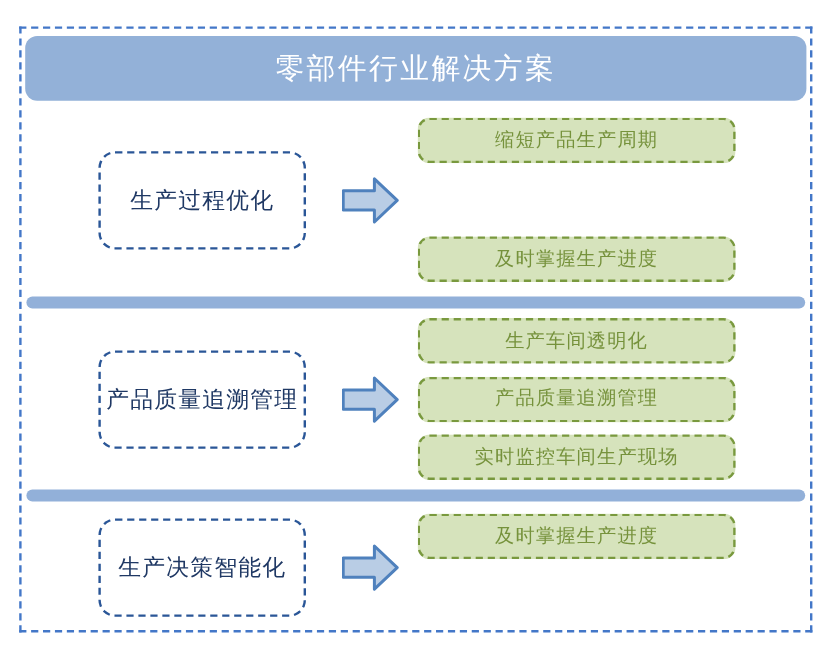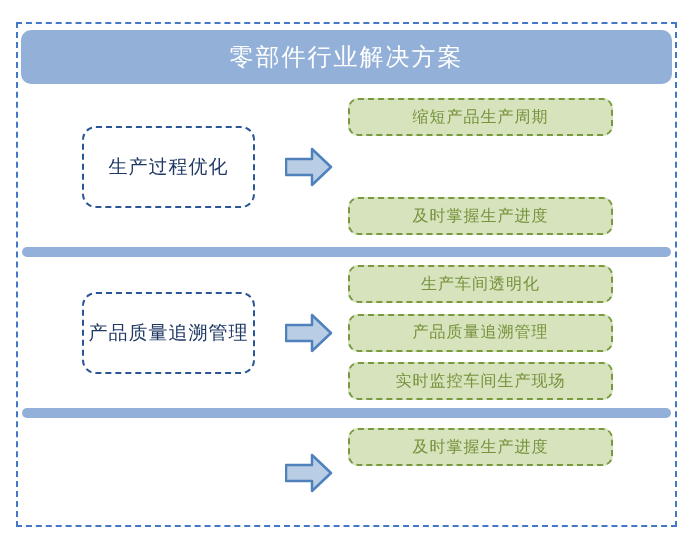--- a/index.html
+++ b/index.html
@@ -144,20 +144,23 @@
         </div>
         <div class="green-box">
           <span>实时监控车间生产现场</span>
         </div>
       </div>
     </div>
 
     <div class="bar bar2"></div>
 
     <div class="sec sec3">
+      <div class="left-box">
+        <span>生产决策智能化</span>
+      </div>
       <svg class="arrow-wrap" viewBox="0 0 48 40" xmlns="http://www.w3.org/2000/svg">
         <polygon points="1,12 27,12 27,2 46,20 27,38 27,28 1,28" fill="#B9CDE5" stroke="#4F81BD" stroke-width="2.5" stroke-linejoin="round"></polygon>
       </svg>
       <div class="green-col">
         <div class="green-box">
           <span>及时掌握生产进度</span>
         </div>
       </div>
     </div>
 

